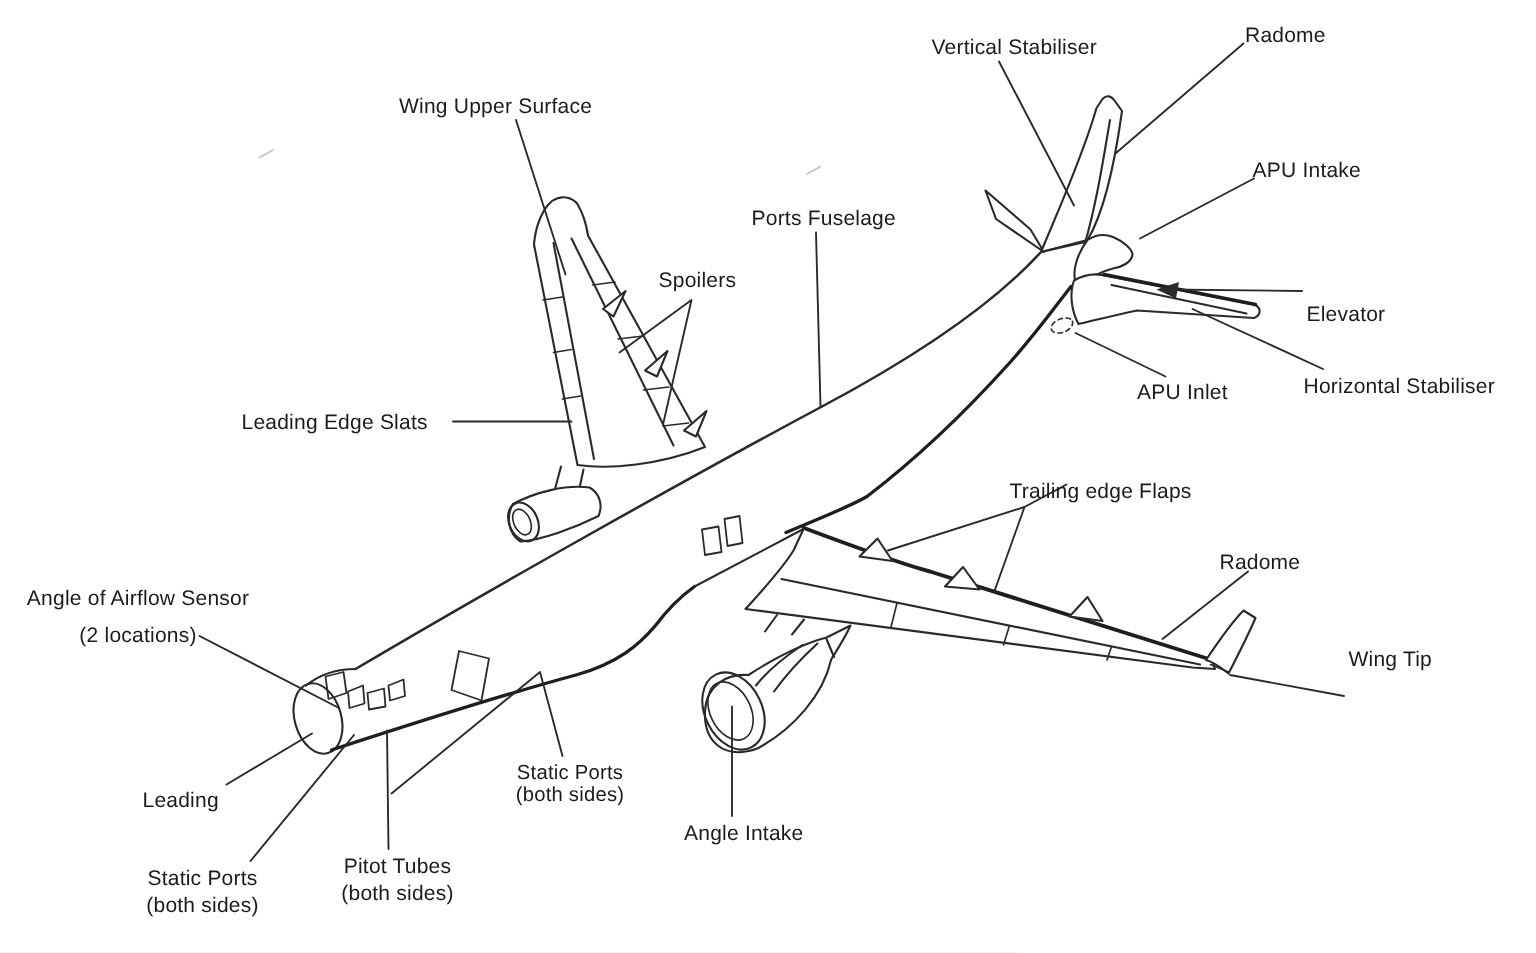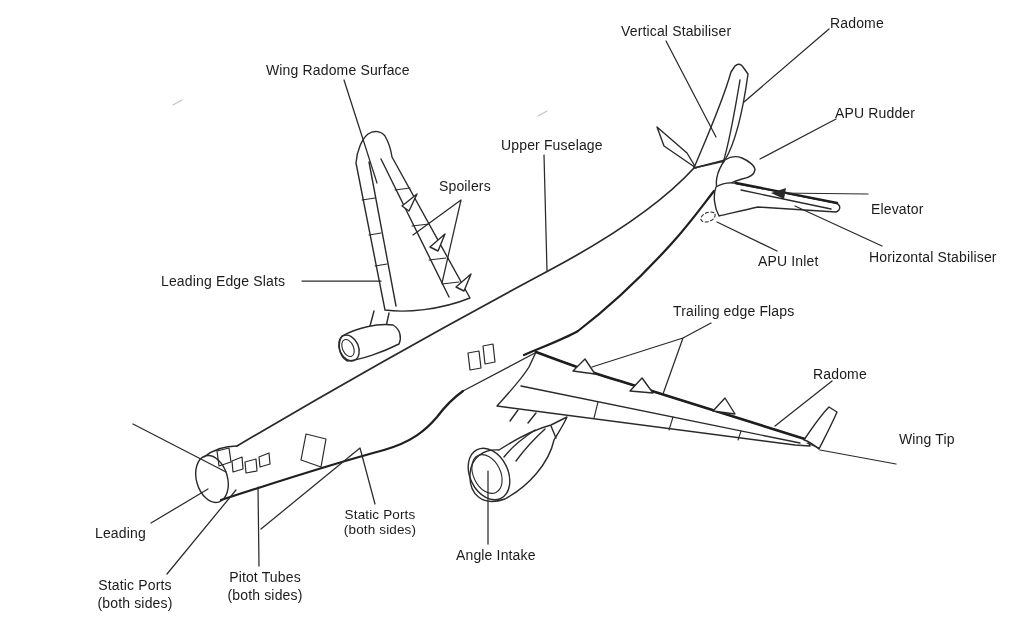--- a/index.html
+++ b/index.html
@@ -141,33 +141,35 @@
       <path d="M375,504 L360,448 L261,529"></path>
       <path d="M259,566 L258,487"></path>
       <path d="M167,574 L236,490"></path>
       <path d="M151,523 L208,489"></path>
       <path d="M133,424 L226,472"></path>
     </g>
   </svg>
 
   <div class="lbl" style="left:621px;top:22px">Vertical Stabiliser</div>
   <div class="lbl" style="left:830px;top:14px">Radome</div>
-  <div class="lbl" style="left:835px;top:104px">APU Rudder</div>
+  <div class="lbl" style="left:835px;top:104px">APU Intake</div>
   <div class="lbl" style="left:871px;top:200px">Elevator</div>
   <div class="lbl" style="left:869px;top:248px">Horizontal Stabiliser</div>
   <div class="lbl" style="left:758px;top:252px">APU Inlet</div>
-  <div class="lbl" style="left:266px;top:61px">Wing Radome Surface</div>
-  <div class="lbl" style="left:501px;top:136px">Upper Fuselage</div>
+  <div class="lbl" style="left:266px;top:61px">Wing Upper Surface</div>
+  <div class="lbl" style="left:501px;top:136px">Ports Fuselage</div>
   <div class="lbl" style="left:439px;top:177px">Spoilers</div>
   <div class="lbl" style="left:161px;top:272px">Leading Edge Slats</div>
-  <div class="lbl" style="left:673px;top:302px">Trailing edge Flaps</div>
+  <div class="lbl" style="left:673px;top:318px">Trailing edge Flaps</div>
   <div class="lbl" style="left:813px;top:365px">Radome</div>
   <div class="lbl" style="left:899px;top:430px">Wing Tip</div>
   <div class="lbl" style="left:456px;top:546px">Angle Intake</div>
   <div class="lbl lbl-center lbl-tight" style="left:335px;top:507px;width:90px">Static Ports
 (both sides)</div>
   <div class="lbl lbl-center" style="left:219px;top:568px;width:92px">Pitot Tubes
 (both sides)</div>
   <div class="lbl lbl-center" style="left:89px;top:576px;width:92px">Static Ports
 (both sides)</div>
   <div class="lbl" style="left:95px;top:524px">Leading</div>
+  <div class="lbl lbl-center lbl-wide" style="left:7px;top:386px;width:170px">Angle of Airflow Sensor
+(2 locations)</div>
 
 </div>
 
 </body></html>

